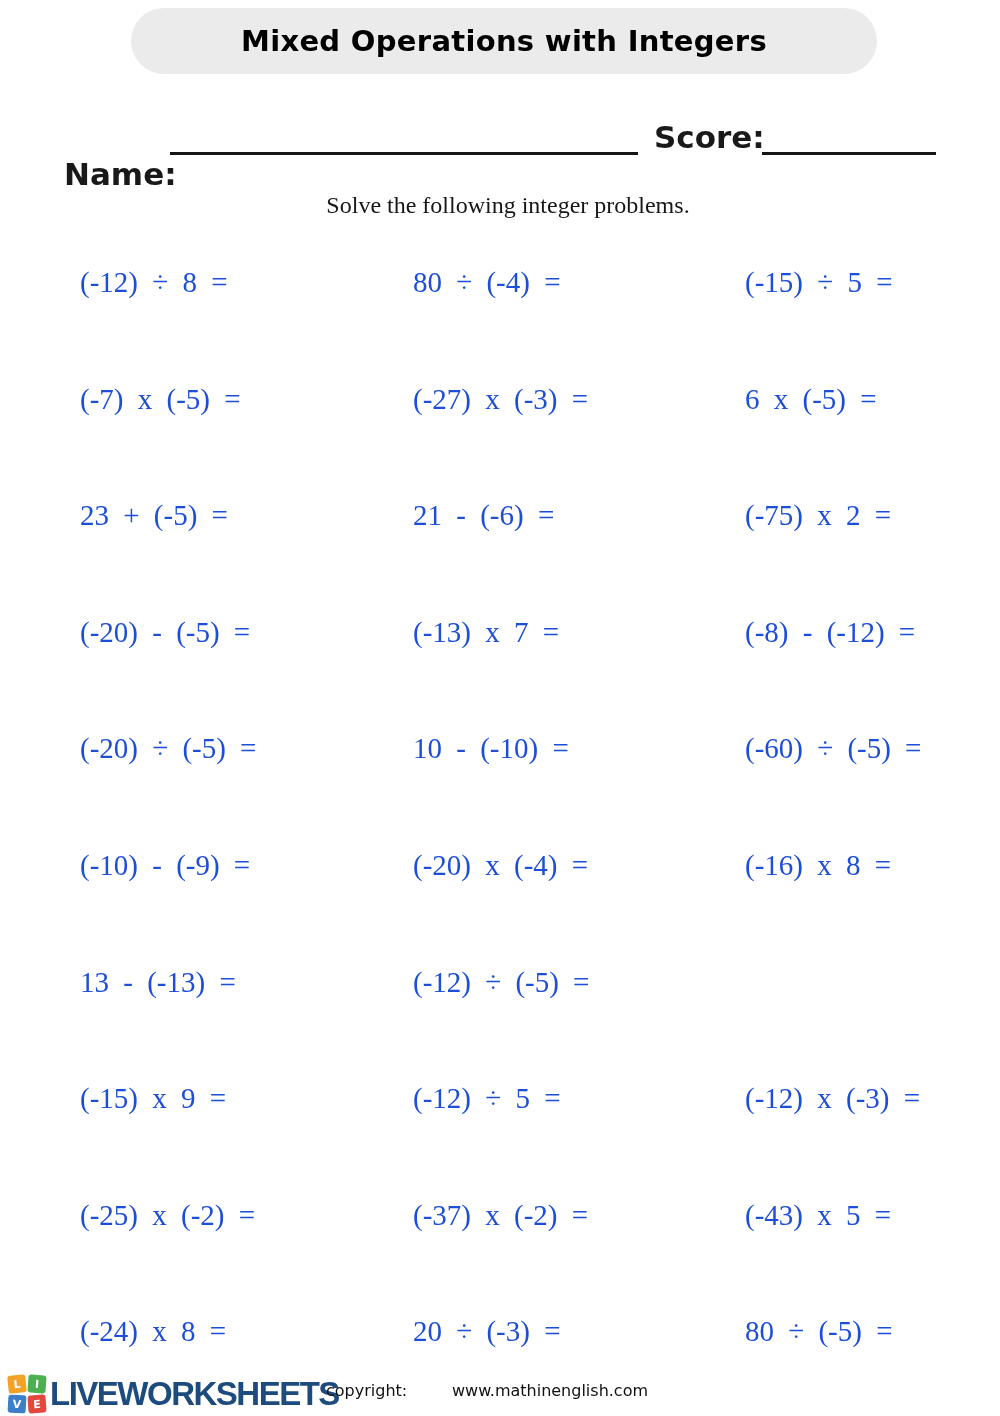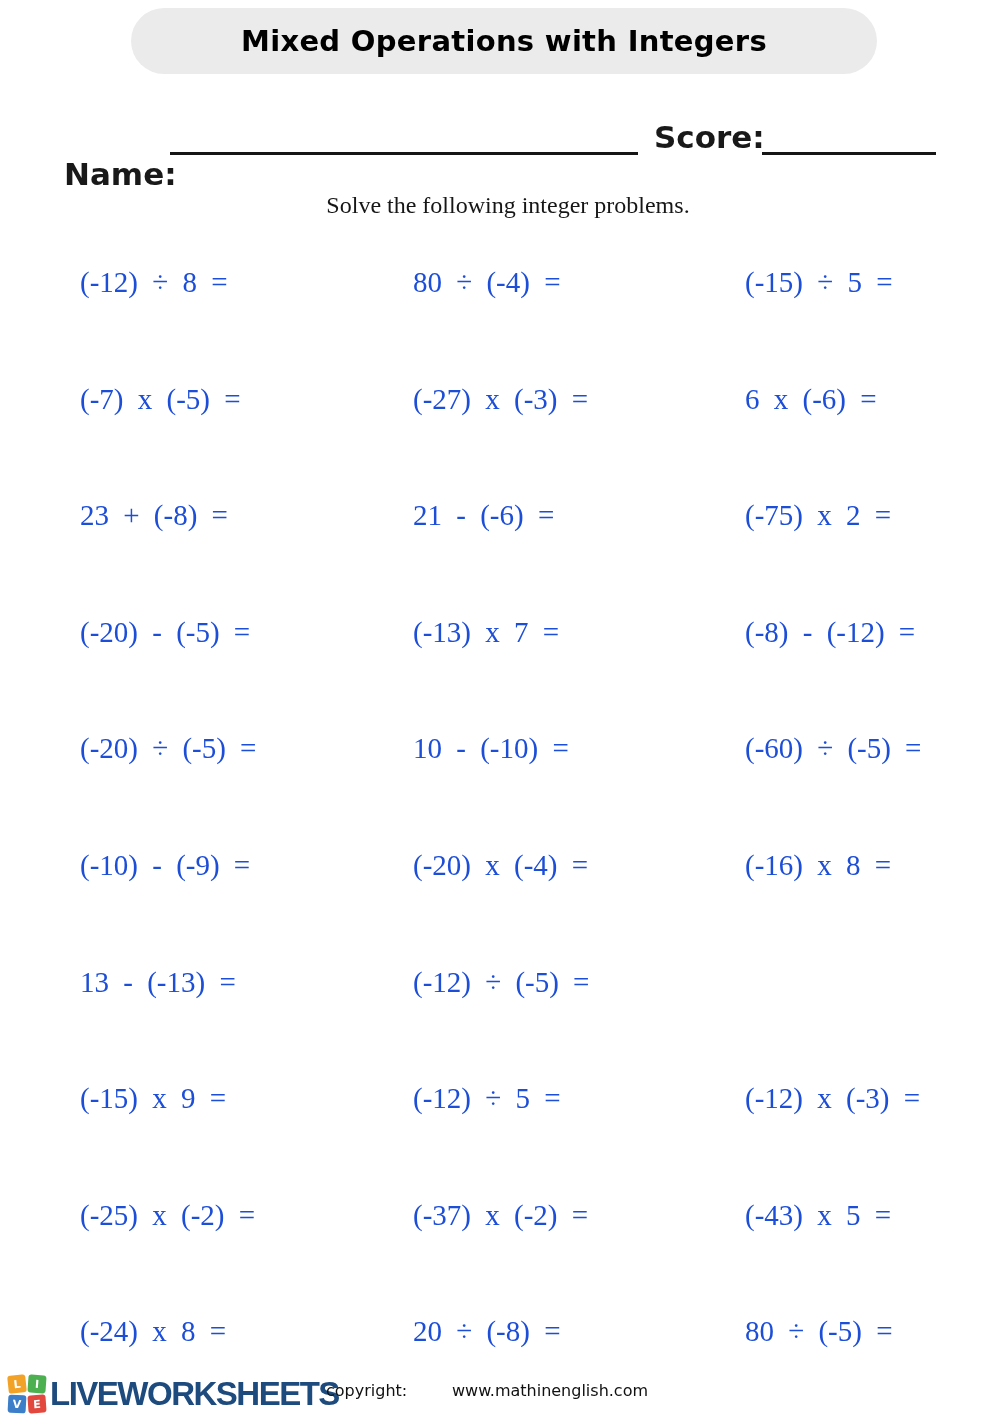--- a/index.html
+++ b/index.html
@@ -112,24 +112,24 @@
 
 <div id="problems-grid">
     <div class="problem-row" style="top: 266px;">
       <div class="problem-cell c0">(-12) ÷ 8 =</div>
       <div class="problem-cell c1">80 ÷ (-4) =</div>
       <div class="problem-cell c2">(-15) ÷ 5 =</div>
     </div>
     <div class="problem-row" style="top: 382.6px;">
       <div class="problem-cell c0">(-7) x (-5) =</div>
       <div class="problem-cell c1">(-27) x (-3) =</div>
-      <div class="problem-cell c2">6 x (-6) =</div>
+      <div class="problem-cell c2">6 x (-5) =</div>
     </div>
     <div class="problem-row" style="top: 499.2px;">
-      <div class="problem-cell c0">23 + (-8) =</div>
+      <div class="problem-cell c0">23 + (-5) =</div>
       <div class="problem-cell c1">21 - (-6) =</div>
       <div class="problem-cell c2">(-75) x 2 =</div>
     </div>
     <div class="problem-row" style="top: 615.8px;">
       <div class="problem-cell c0">(-20) - (-5) =</div>
       <div class="problem-cell c1">(-13) x 7 =</div>
       <div class="problem-cell c2">(-8) - (-12) =</div>
     </div>
     <div class="problem-row" style="top: 732.4px;">
       <div class="problem-cell c0">(-20) ÷ (-5) =</div>
@@ -150,21 +150,21 @@
       <div class="problem-cell c1">(-12) ÷ 5 =</div>
       <div class="problem-cell c2">(-12) x (-3) =</div>
     </div>
     <div class="problem-row" style="top: 1198.8px;">
       <div class="problem-cell c0">(-25) x (-2) =</div>
       <div class="problem-cell c1">(-37) x (-2) =</div>
       <div class="problem-cell c2">(-43) x 5 =</div>
     </div>
     <div class="problem-row" style="top: 1315.4px;">
       <div class="problem-cell c0">(-24) x 8 =</div>
-      <div class="problem-cell c1">20 ÷ (-8) =</div>
+      <div class="problem-cell c1">20 ÷ (-3) =</div>
       <div class="problem-cell c2">80 ÷ (-5) =</div>
     </div>
   </div>
 
 <div class="footer-logo">
   <div class="logo-tiles" id="logo-tiles">
       <div class="logo-tile t0" style="background: rgb(242, 162, 38);">L</div>
       <div class="logo-tile t1" style="background: rgb(76, 175, 80);">I</div>
       <div class="logo-tile t2" style="background: rgb(61, 126, 201);">V</div>
       <div class="logo-tile t3" style="background: rgb(226, 72, 61);">E</div>

